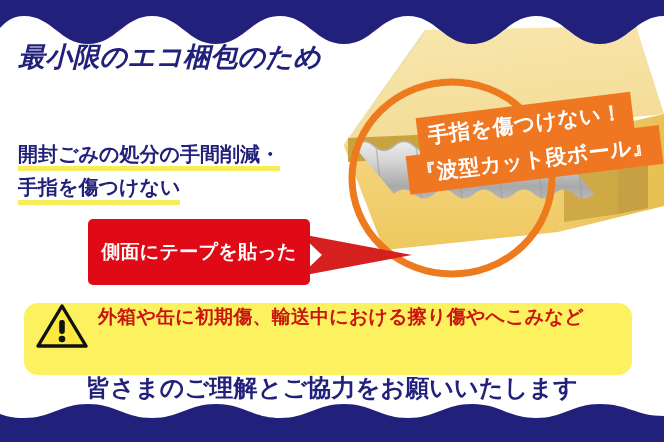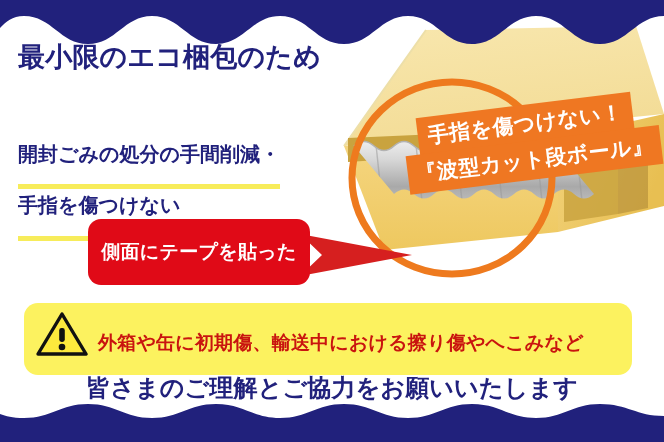--- a/index.html
+++ b/index.html
@@ -45,49 +45,49 @@
     left: 18px;
     top: 38px;
     z-index: 25;
     color: #21217c;
     font-size: 27px;
     font-weight: 700;
     line-height: 1.42;
     letter-spacing: 0.2px;
     white-space: nowrap;
   }
-  #headline .hl-line { display: block; }
+  #headline .hl-line { display: block; font-style: italic; }
 
   #subheadline {
     position: absolute;
     left: 18px;
     top: 138px;
     z-index: 25;
     color: #21217c;
     font-size: 20px;
     font-weight: 600;
     line-height: 1.62;
     white-space: nowrap;
   }
   #subheadline .sub-line {
     display: block;
     width: fit-content;
     background-image: linear-gradient(to top, #f7ec5a 0, #f7ec5a 5px, rgba(0,0,0,0) 5px);
-    padding-bottom: 19px;
+    padding-bottom: 1px;
   }
 
   
   #red-callout {
     position: absolute;
     left: 88px;
     top: 219px;
     width: 222px;
     height: 66px;
     background: #e00a17;
-    border-radius: 13px;
+    border-radius: 5px;
     z-index: 30;
     display: flex;
     flex-direction: column;
     align-items: center;
     justify-content: center;
     box-sizing: border-box;
   }
   #red-callout .rc-line {
     display: block;
     color: #ffffff;
@@ -140,21 +140,21 @@
   #warning-box {
     position: absolute;
     left: 24px;
     top: 303px;
     width: 608px;
     height: 72px;
     background: #fcf25f;
     border-radius: 14px;
     z-index: 33;
     display: flex;
-    align-items: flex-end;
+    align-items: flex-start;
     box-sizing: border-box;
     padding: 0 10px 18px 12px;
   }
   #warning-icon {
     flex: 0 0 auto;
     width: 52px;
     height: 46px;
     margin-right: 10px;
   }
   #warning-text {

